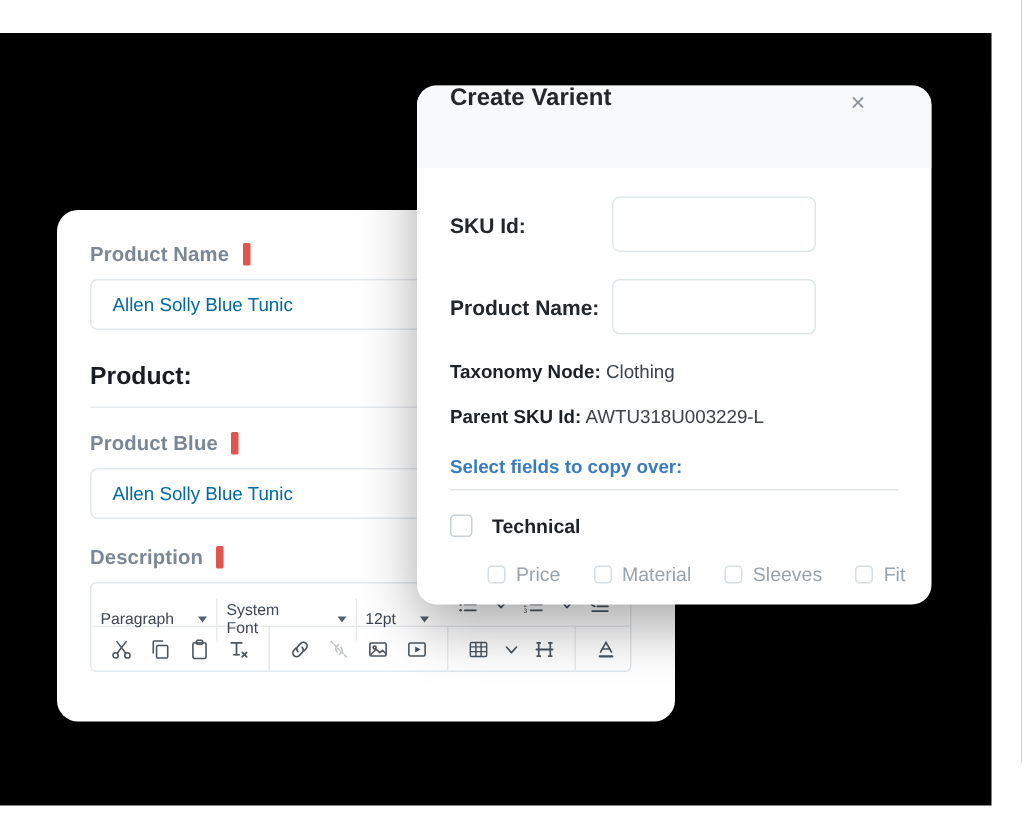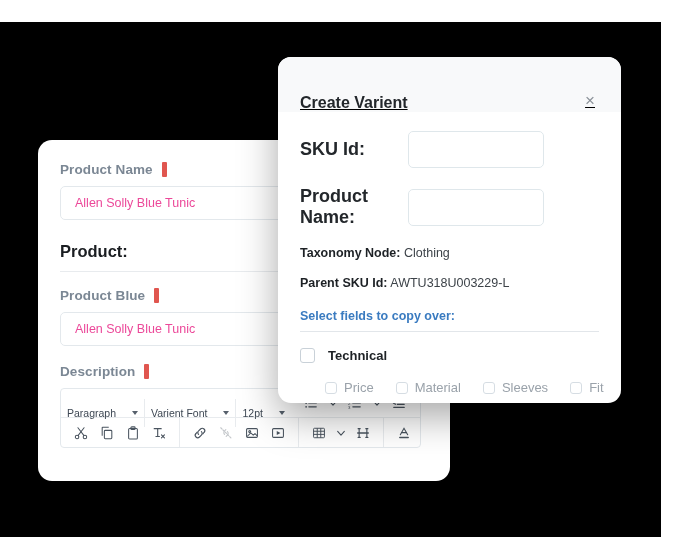--- a/index.html
+++ b/index.html
@@ -52,21 +52,21 @@
   }
   .text-input {
     width: 361px; height: 34px;
     border: 1px solid #e3e8ec;
     border-radius: 5px;
     background: #fff;
     display: flex;
     align-items: center;
     padding: 0 14px;
     font-size: 12.5px;
-    color: #ec4899;
+    color: #0369a1;
   }
   .section-head {
     font-size: 16.5px;
     font-weight: 700;
     color: #1a1d21;
     margin: 22px 0 10px 0;
   }
   .divider-line {
     width: 361px;
     height: 1px;
@@ -133,45 +133,44 @@
     width: 343px; height: 346px;
     background: #ffffff;
     border-radius: 13px;
     box-shadow: 0 14px 38px rgba(0,0,0,0.34);
     overflow: hidden;
   }
   .modal-header {
     height: 55px;
     background: #f8f9fa;
     display: flex;
-    align-items: flex-end;
+    align-items: flex-start;
     justify-content: space-between;
-    padding: 0 22px 0 22px;
-    text-decoration: underline;
+    padding: 0 40px 0 22px;
   }
   .modal-title {
     font-size: 16px;
     font-weight: 700;
     color: #23272b;
   }
   .modal-close {
     font-size: 17px;
     color: #8b9299;
     line-height: 1;
     cursor: pointer;
     padding: 3px 4px;
   }
   .modal-body { padding: 19px 22px 0 22px; }
   .m-row {
     display: flex;
     align-items: center;
     margin-bottom: 18px;
   }
   .m-label {
-    font-size: 18px;
+    font-size: 14px;
     font-weight: 700;
     color: #23272b;
     width: 108px;
     flex: 0 0 108px;
   }
   .m-input {
     width: 136px; height: 37px;
     border: 1px solid #dfe7eb;
     border-radius: 5px;
     background: #fff;
@@ -268,21 +267,21 @@
     </div>
 
     <div class="editor-box">
 
       <div class="tb-row">
         <div class="tb-sel">
           <span>Paragraph</span>
           <span class="caret"></span>
         </div>
         <div class="tb-sel">
-          <span>Varient Font</span>
+          <span>System Font</span>
           <span class="caret"></span>
         </div>
         <div class="tb-sel">
           <span>12pt</span>
           <span class="caret"></span>
         </div>
         <div class="tb-group">
           <div class="tb-btn">
             <svg width="14" height="14" viewBox="0 0 16 16" fill="none" stroke="#4a545f" stroke-width="1.3" stroke-linecap="round">
               <circle cx="2.4" cy="3.6" r="1" fill="#4a545f" stroke="none"></circle>

